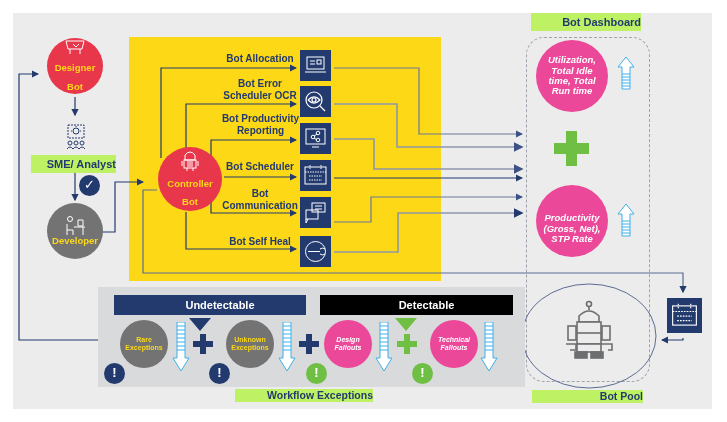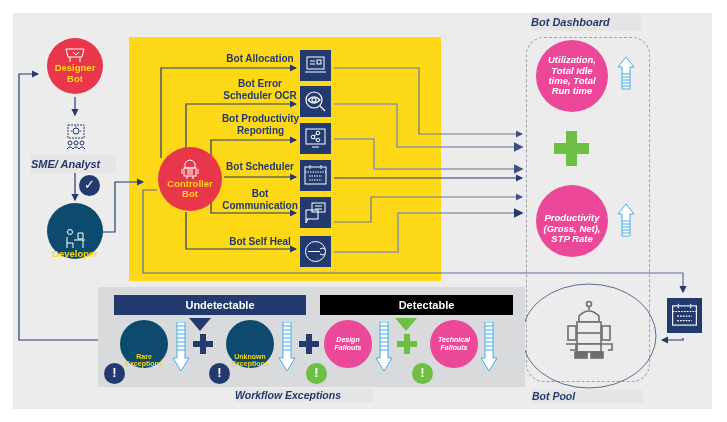--- a/index.html
+++ b/index.html
@@ -3,27 +3,27 @@
 <meta charset="utf-8">
 <style>
   html, body { margin:0; padding:0; background:#ffffff; }
   body { width:727px; height:422px; position:relative; overflow:hidden;
          font-family:"Liberation Sans", "DejaVu Sans", sans-serif; }
   .canvas { position:absolute; left:13px; top:13px; width:699px; height:396px; background:#ececec; }
   .abs { position:absolute; }
   .yellow-panel { position:absolute; left:129px; top:37px; width:312px; height:244px; background:#fcd817; }
   .circle { position:absolute; border-radius:50%; display:flex; align-items:center; justify-content:center;
             flex-direction:column; text-align:center; font-weight:bold; line-height:1.1; }
-  .red { background:#e8364a; color:#fcd817; }
-  .navy { background:#0c4a6e; color:#fcd817;justify-content:flex-end; }
+  .red { background:#e8364a; color:#fcd817;gap:8px; }
+  .navy { background:#737373; color:#fcd817; }
   .green { background:#ec4899; color:#ffffff;font-style:italic; }
   .lbl { position:absolute; font-weight:bold; color:#233a6e; font-size:10px; text-align:center; line-height:1.15; white-space:nowrap; }
   .tile { position:absolute; width:31px; height:31px; background:#233a6e; }
   .tile svg { width:31px; height:31px; display:block; }
-  .greybar { position:absolute; background:#e5e5e5; color:#233a6e; font-weight:bold; text-align:left; font-size:11px;font-style:italic; }
+  .greybar { position:absolute; background:#bef264; color:#233a6e; font-weight:bold; text-align:right; font-size:11px; }
   .dash-box { position:absolute; left:526px; top:37px; width:124px; height:345px; border:1px dashed #9ea3ad; border-radius:18px; box-sizing:border-box; }
   .wf-panel { position:absolute; left:98px; top:287px; width:427px; height:100px; background:#d9dadc; }
   .cat-bar { position:absolute; height:20px; font-size:11px; font-weight:bold; color:#fff; text-align:center; line-height:20px;padding-left:20px; }
   svg.overlay { position:absolute; left:0; top:0; width:727px; height:422px; pointer-events:none; }
 </style>
 </head>
 <body>
 
 <div class="canvas"></div>
 <div class="yellow-panel"></div>

